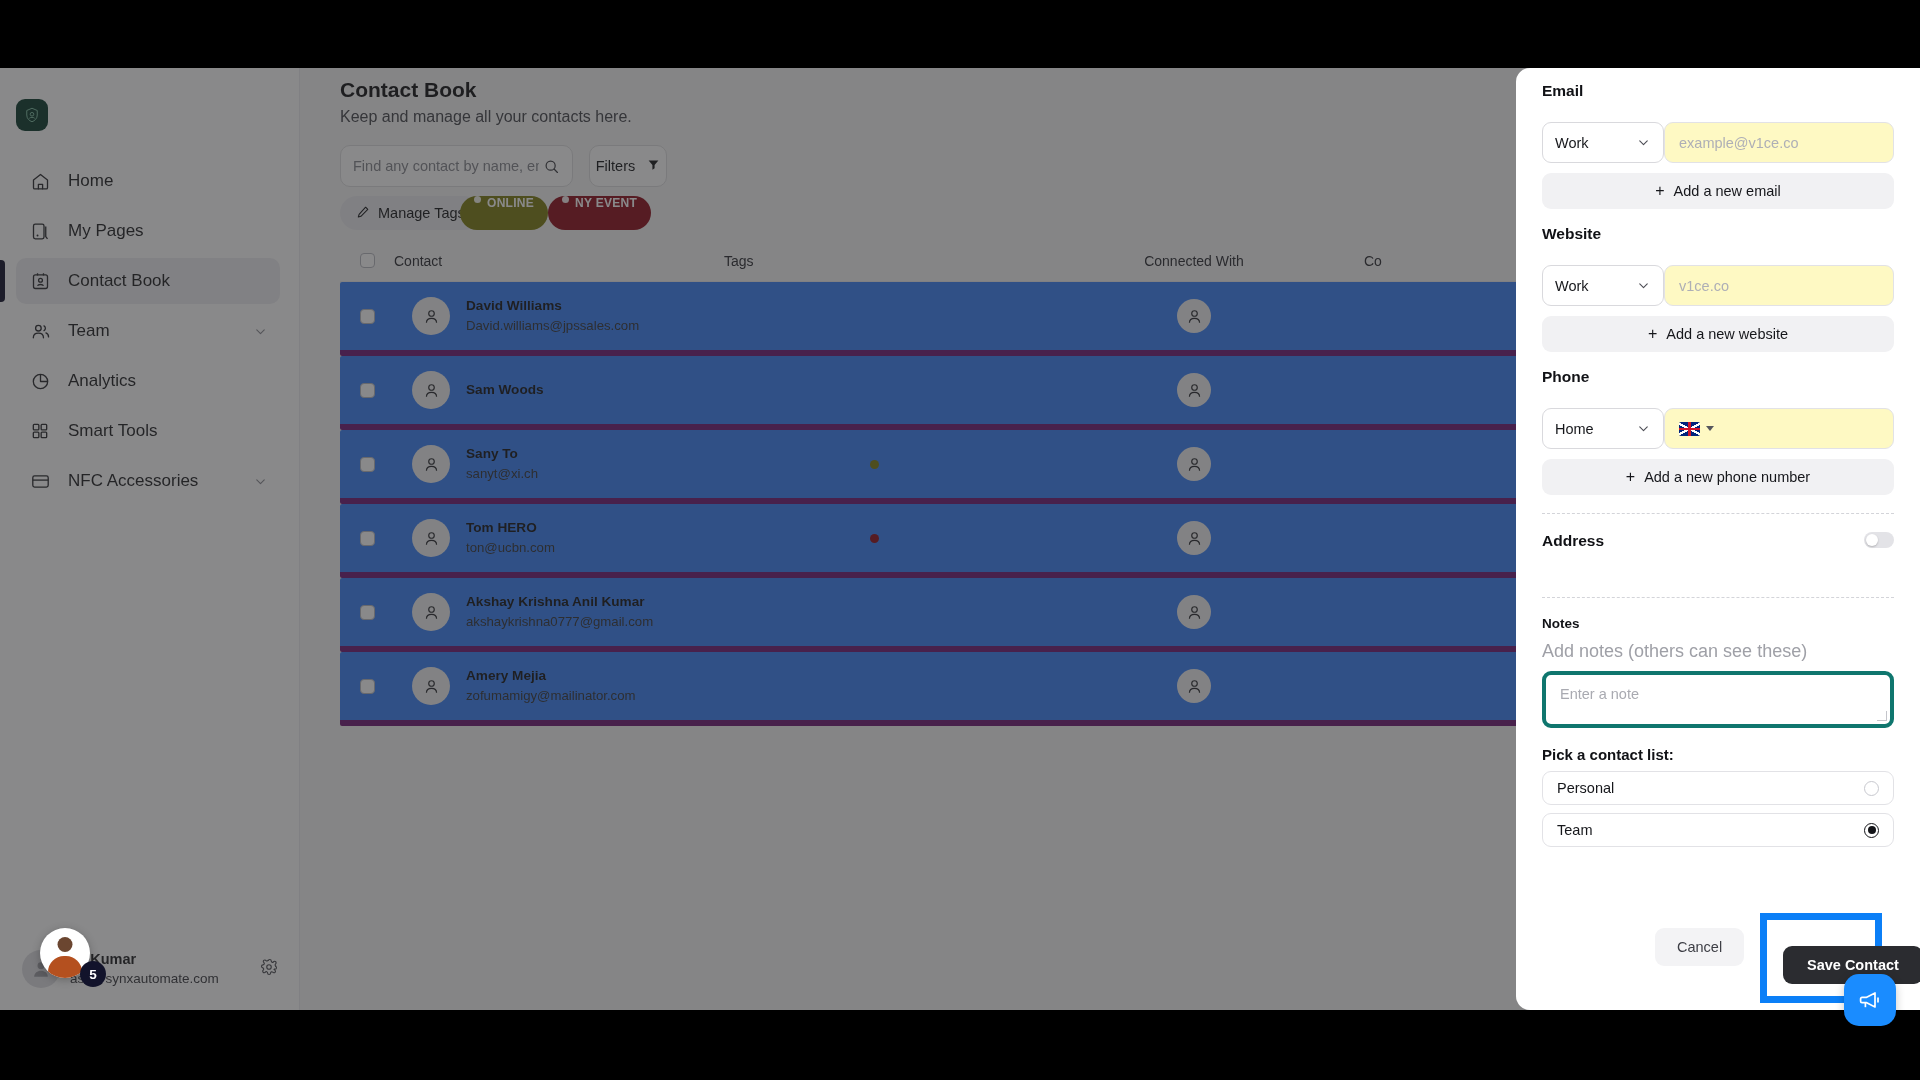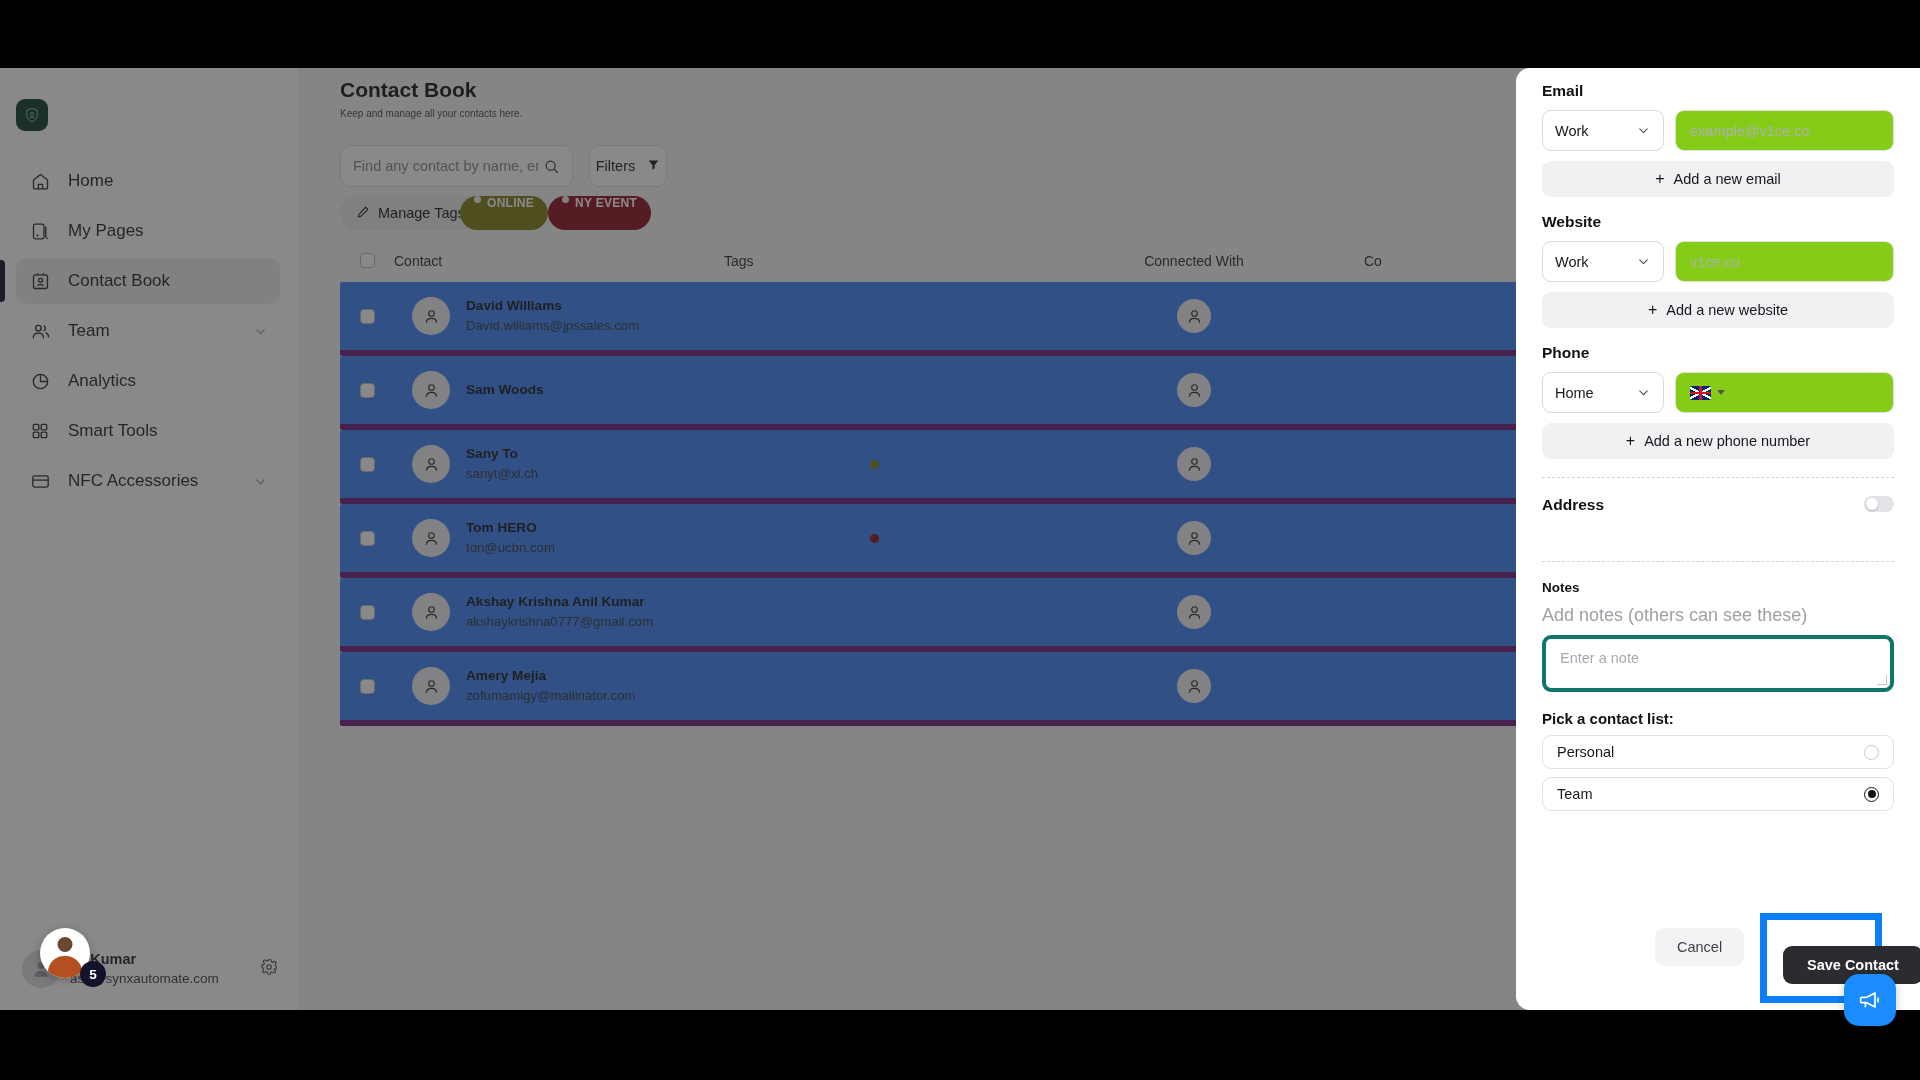--- a/index.html
+++ b/index.html
@@ -77,21 +77,21 @@
     color: #9b9ca3; flex: none;
   }
   #userblock .uinfo { line-height: 1.35; min-width: 0; }
   #userblock .uname { font-size: 14.5px; font-weight: 700; color: #1f2023; }
   #userblock .umail { font-size: 13.5px; color: #3a3b40; white-space: nowrap; }
   #userblock .ugear { margin-left: auto; color: #4a4b51; flex: none; }
 
   
   #main { position: absolute; left: 300px; top: 0; right: 0; bottom: 0; padding: 0 40px; }
   .page-title { position: absolute; left: 340px; top: 10px; font-size: 21px; font-weight: 700; color: #121316; }
-  .page-sub  { position: absolute; left: 340px; top: 40px; font-size: 10px; color: #46474d; }
+  .page-sub  { position: absolute; left: 340px; top: 40px; font-size: 16px; color: #46474d; }
 
   .searchbar {
     position: absolute; left: 340px; top: 77px;
     width: 233px; height: 42px;
     border: 1px solid #dededf; border-radius: 10px;
     background: #fff;
     display: flex; align-items: center; padding: 0 12px;
   }
   .searchbar input {
     border: 0; outline: none; background: transparent;
@@ -193,31 +193,31 @@
   
   #drawer {
     position: absolute; left: 1516px; top: 68px;
     width: 404px; height: 942px;
     background: #fff;
     border-radius: 14px 0 0 14px;
     padding: 14px 26px 0 26px;
     overflow: hidden;
   }
   .sec-label { font-size: 15.5px; font-weight: 700; color: #111216; }
-  .field-row { display: flex; gap: 11px; margin-top: 10px; }
+  .field-row { display: flex; margin-top: 22px; }
   .select-box {
     width: 122px; height: 41px;
     border: 1px solid #d9d9dd; border-radius: 9px; background: #fff;
     display: flex; align-items: center; justify-content: space-between;
     padding: 0 12px; font-size: 14.5px; color: #16171b; cursor: pointer;
   }
   .select-box .chev { color: #4d4e55; display: flex; }
   .text-box {
     flex: 1; height: 41px;
-    border: 1px solid #e2e2e6; border-radius: 9px; background: #84cc16;
+    border: 1px solid #e2e2e6; border-radius: 9px; background: #fef9c3;
     display: flex; align-items: center; padding: 0 14px;
   }
   .text-box input {
     border: 0; outline: none; width: 100%;
     font-family: inherit; font-size: 14.5px; color: #16171b; background: transparent;
   }
   .text-box input::placeholder { color: #aeafb6; }
   .add-more {
     margin-top: 10px; height: 36px; border-radius: 9px;
     background: #f1f1f3;

